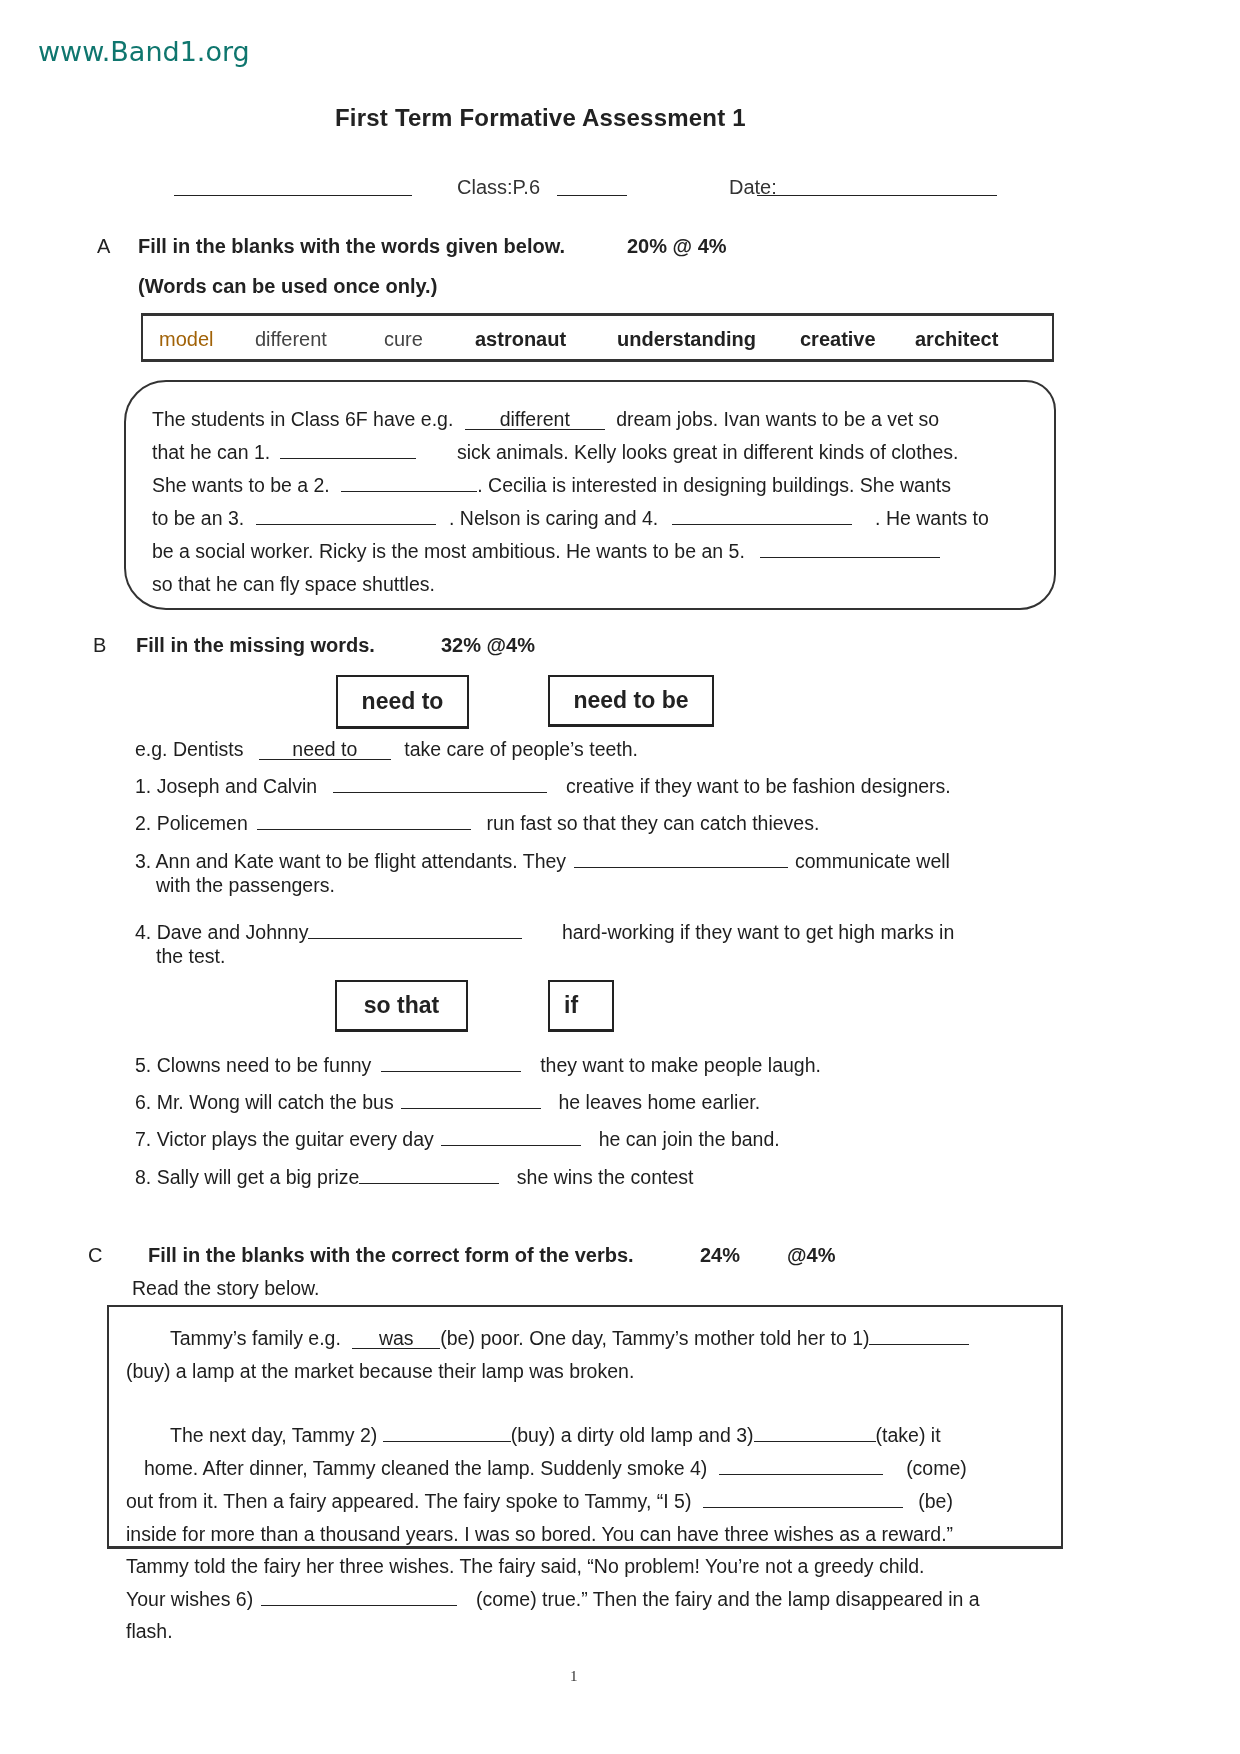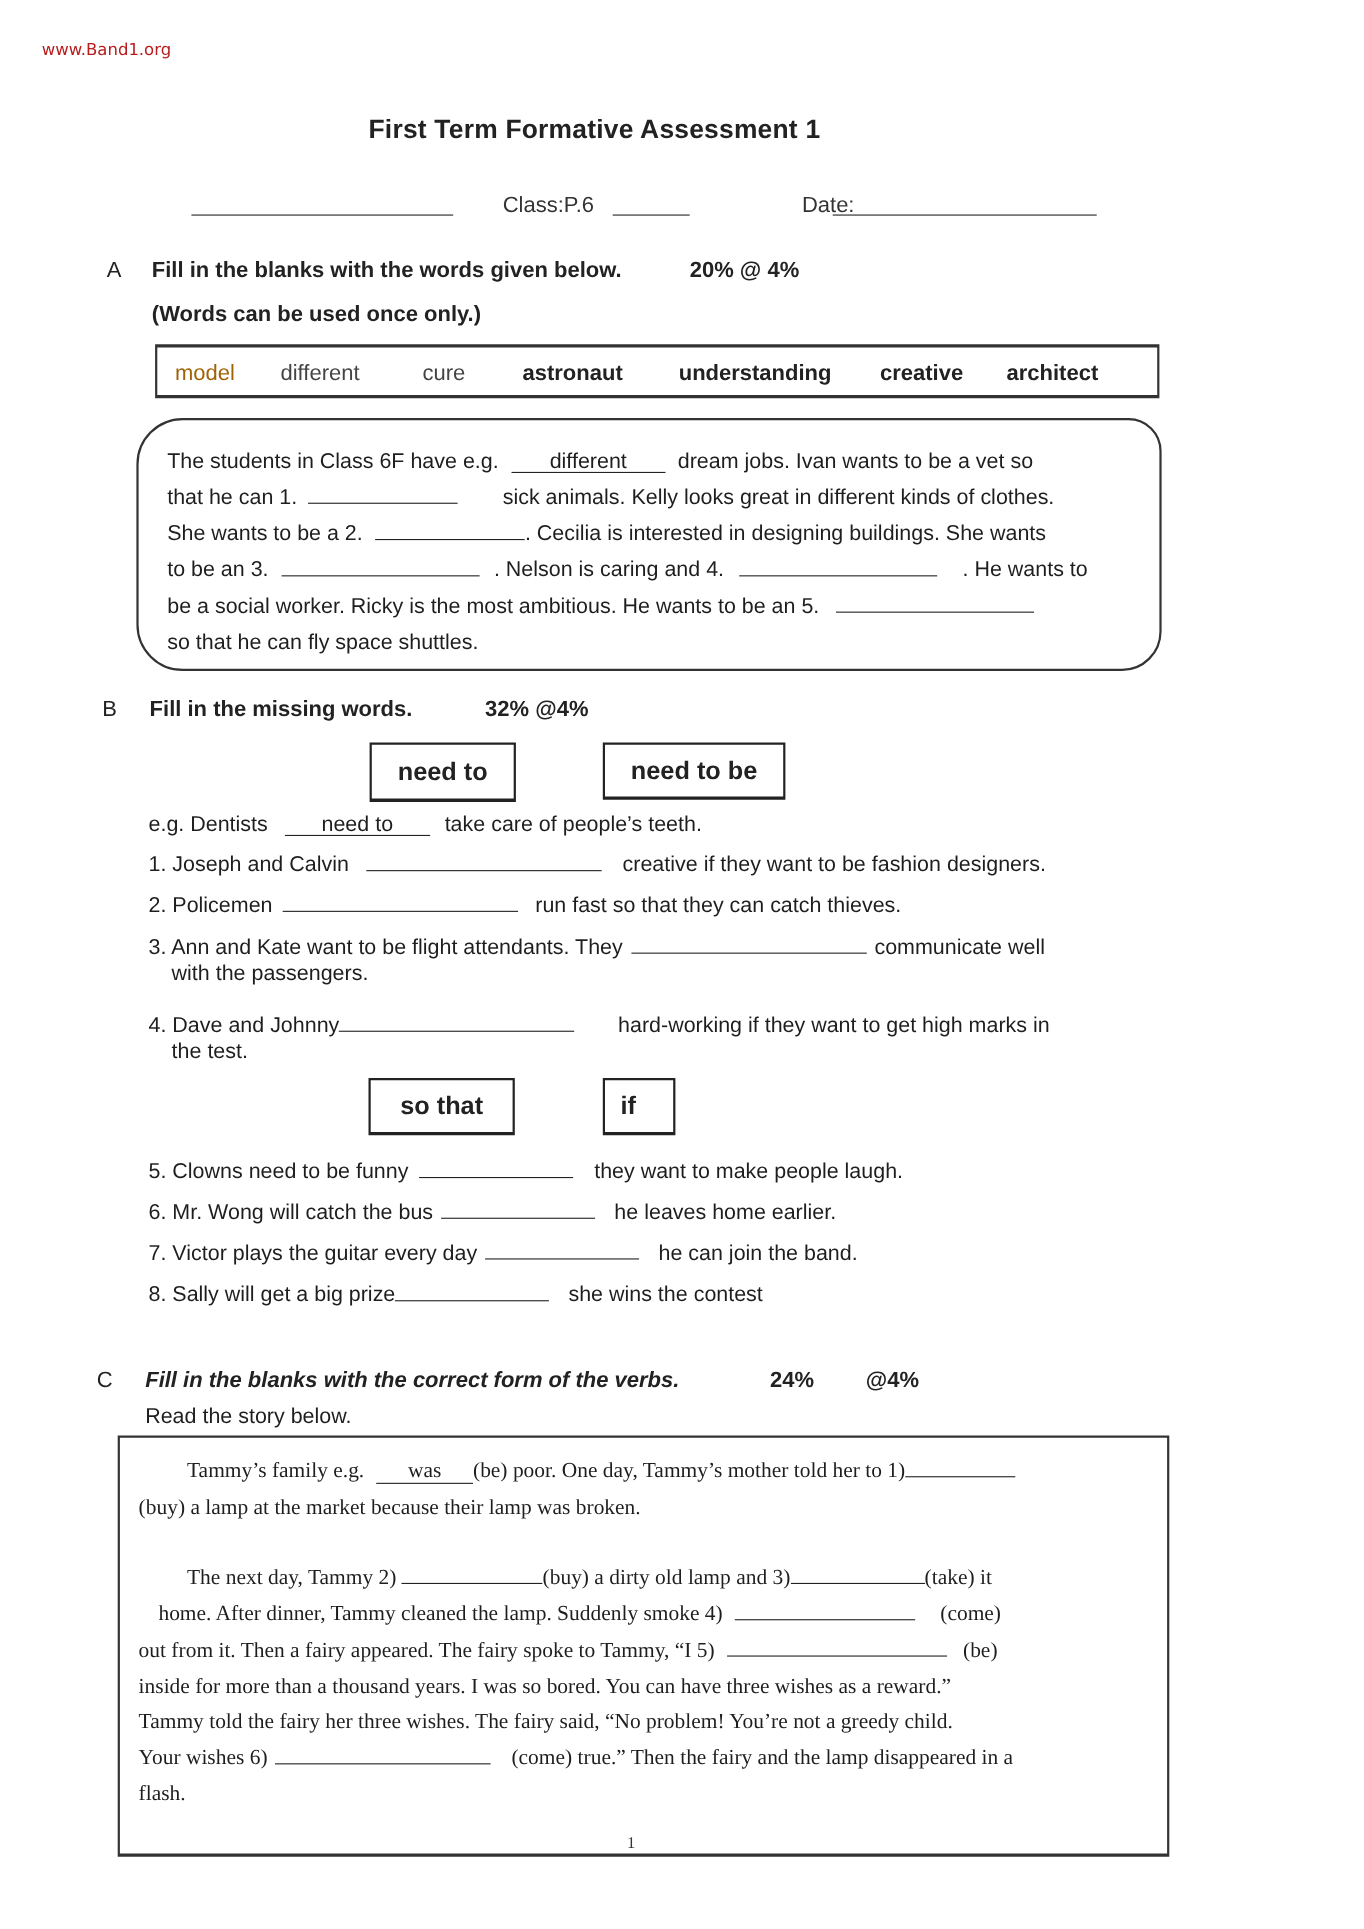--- a/index.html
+++ b/index.html
@@ -1,21 +1,21 @@
 <!DOCTYPE html>
 <html><head>
 <meta charset="utf-8">
 <style>
   html, body { margin: 0; padding: 0; background: #ffffff; }
   body {
     width: 1240px; height: 1754px; position: relative; overflow: hidden;
     font-family: "Liberation Sans", sans-serif; color: #1a1a1a;
   }
   .abs { position: absolute; }
-  .site { left: 38px; top: 36px; font-size: 15px; font-family: "DejaVu Sans", sans-serif; color: #b91c1c; }
+  .site { left: 38px; top: 36px; font-size: 27px; font-family: "DejaVu Sans", sans-serif; color: #0f766e; }
   .title { left: 335px; top: 104px; font-size: 24px; font-weight: bold; color: #222; letter-spacing: 0.2px; }
   .blank { display: inline-block; border-bottom: 1.5px solid #222; vertical-align: baseline; height: 1px; margin: 0 4px; }
   .infoline { top: 172px; left: 0; width: 1240px; height: 30px; font-size: 20px; color: #333; }
   .sec-letter { font-size: 20px; color: #222; }
   .sec-head { font-size: 20px; font-weight: bold; color: #222; }
   .body-text { font-size: 19.5px; color: #1e1e1e; }
   .wordbank {
     left: 141px; top: 313px; width: 913px; height: 49px;
     border: 2px solid #333; border-top-width: 3px; border-bottom-width: 3px; box-sizing: border-box;
     display: flex; align-items: center; font-size: 20px; color: #222;
@@ -25,22 +25,22 @@
     left: 124px; top: 380px; width: 932px; height: 230px;
     border: 2px solid #333; border-radius: 42px 30px 36px 42px; box-sizing: border-box;
   }
   .line { position: absolute; white-space: nowrap; }
   .filled { display: inline-block; border-bottom: 1.5px solid #222; text-align: center; line-height: 20px; }
   .phrasebox {
     border: 2px solid #222; border-bottom-width: 3px; border-right-width: 2.5px; box-sizing: border-box;
     font-size: 23px; font-weight: bold; color: #222; display: flex; align-items: center; justify-content: center;
   }
   .storyC {
-    left: 107px; top: 1305px; width: 956px; height: 383px;
-    border: 2px solid #333; border-top-width: 2.5px; border-bottom-width: 3px; box-sizing: border-box; font-family: Liberation Serif, serif;
+    left: 107px; top: 1305px; width: 956px; height: 244px;
+    border: 2px solid #333; border-top-width: 2.5px; border-bottom-width: 3px; box-sizing: border-box;
   }
   .pagenum { left: 570px; top: 1668px; font-size: 15px; font-family: "Liberation Serif", serif; color: #333; }
 </style>
 </head>
 <body>
 
 <div class="abs site">www.Band1.org</div>
 <div class="abs title">First Term Formative Assessment 1</div>
 
 <div class="abs infoline">
@@ -150,21 +150,21 @@
   <span>7. Victor plays the guitar every day</span>
   <span class="blank" style="width:140px; margin:0 12px 0 2px;"></span>
   <span>he can join the band.</span>
 </div>
 <div class="abs line body-text" style="left:135px; top:1166px;">
   <span>8. Sally will get a big prize</span><span class="blank" style="width:140px; margin:0 12px 0 0;"></span>
   <span>she wins the contest</span>
 </div>
 
 <div class="abs sec-letter" style="left:88px; top:1244px;">C</div>
-<div class="abs sec-head" style="left:132px; top:1244px;font-style:italic;">Fill in the blanks with the correct form of the verbs.</div>
+<div class="abs sec-head" style="left:148px; top:1244px;">Fill in the blanks with the correct form of the verbs.</div>
 <div class="abs sec-head" style="left:700px; top:1244px;">24%</div>
 <div class="abs sec-head" style="left:787px; top:1244px;">@4%</div>
 <div class="abs body-text" style="left:132px; top:1277px;">Read the story below.</div>
 
 <div class="abs storyC body-text">
   <div class="line" style="left:61px; top:20px;">
     <span>Tammy’s family e.g.</span>
     <span class="filled" style="width:88px; margin:0 0 0 6px;">was</span><span>(be) poor. One day, Tammy’s mother told her to 1)</span><span class="blank" style="width:100px; margin:0;"></span>
   </div>
   <div class="line" style="left:17px; top:53px;">(buy) a lamp at the market because their lamp was broken.</div>

